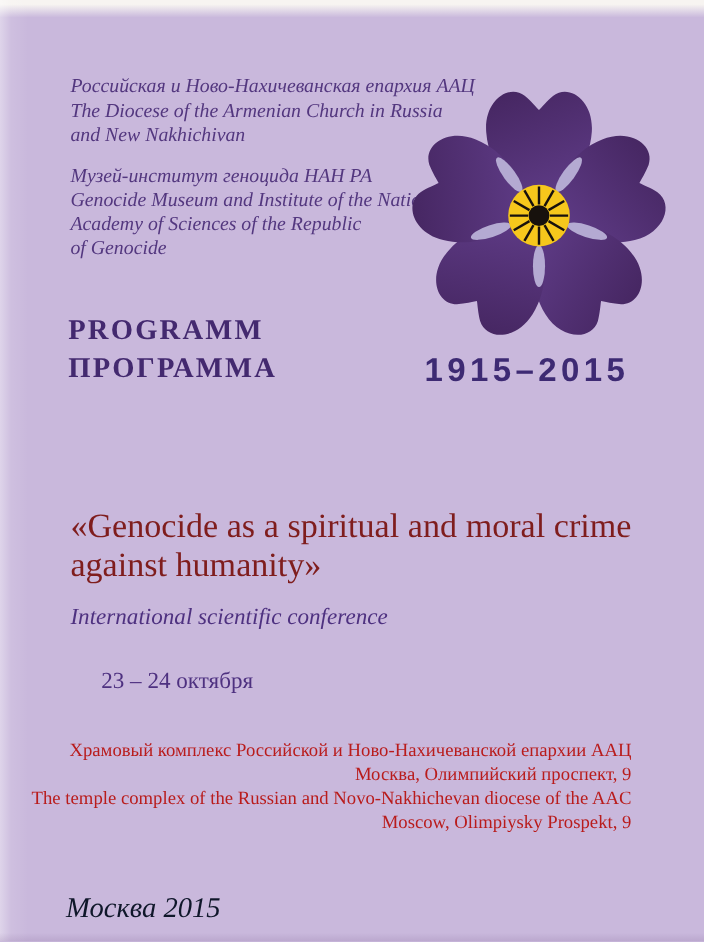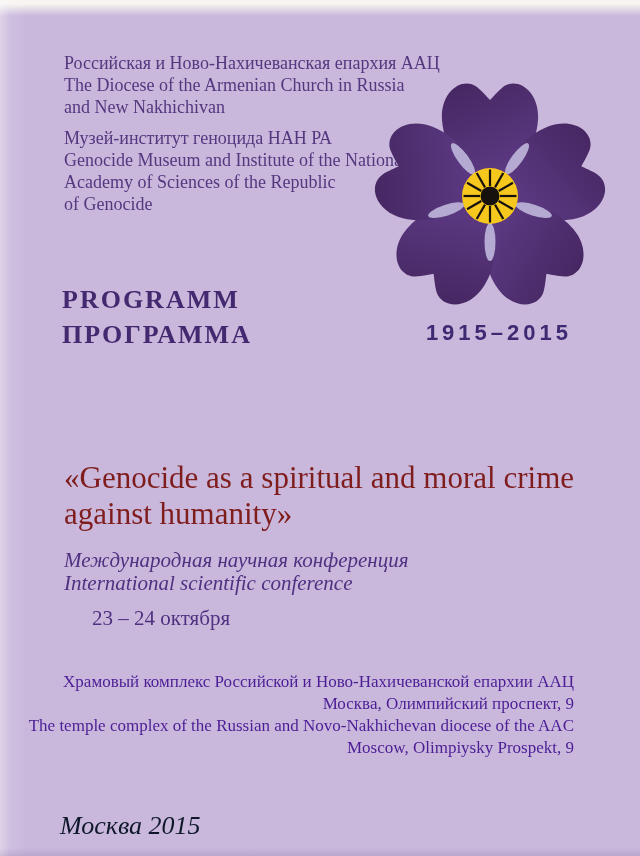--- a/index.html
+++ b/index.html
@@ -12,45 +12,45 @@
   .page{position:absolute;inset:0;}
   
   .edge-top{position:absolute;left:0;top:0;width:100%;height:16px;
     background:linear-gradient(180deg,#f7f4f1 0,#f7f4f1 4px,rgba(247,244,241,0) 16px);}
   .edge-left{position:absolute;left:0;top:0;width:26px;height:100%;
     background:linear-gradient(90deg,rgba(255,255,255,.40) 0,rgba(255,255,255,.10) 10px,rgba(255,255,255,0) 26px);}
   .edge-bottom{position:absolute;left:0;bottom:0;width:100%;height:8px;
     background:linear-gradient(0deg,rgba(120,90,140,.18),rgba(120,90,140,0));}
 
   .org-block{position:absolute;left:64px;top:52px;font-size:18px;line-height:22px;color:#53377f;}
-  .org-block .para{margin:0 0 9px 0;}
+  .org-block .para{margin:15px 0 9px 0;font-style:italic;}
   .org-block div{white-space:nowrap;}
 
   .flower{position:absolute;left:365px;top:71px;width:250px;height:250px;}
 
   .program-block{position:absolute;left:62px;top:282px;
     font-size:26px;line-height:35px;font-weight:bold;letter-spacing:2px;color:var(--heading,#43296f);}
 
   .years{position:absolute;right:68px;top:320px;
     font-family:"Liberation Sans","DejaVu Sans",sans-serif;
-    font-weight:bold;font-size:22px;letter-spacing:4px;color:var(--years,#3d2a73);margin-left:28px;}
+    font-weight:bold;font-size:30px;letter-spacing:4px;color:var(--years,#3d2a73);margin-left:28px;}
 
   .title-ru{position:absolute;left:64px;top:381px;width:510px;
     font-size:31px;line-height:36px;color:#4b2d7c;}
   .title-en{position:absolute;left:64px;top:460px;width:510px;
     font-size:31px;line-height:36px;color:#7f1d1d;}
   .jline{text-align:justify;text-align-last:justify;}
 
   .conf-block{position:absolute;left:64px;top:549px;
     font-size:21px;line-height:23px;font-style:italic;color:#4e3180;}
 
   .dates{position:absolute;left:64px;top:606px;font-size:21px;color:#4e3180;margin-left:28px;}
 
   .venue-block{position:absolute;right:66px;top:671px;text-align:right;
-    font-size:17px;line-height:22px;color:#4c1d95;}
+    font-size:17px;line-height:22px;color:#b91c1c;}
 
   .imprint{position:absolute;left:60px;top:811px;font-size:26px;color:#0f172a;font-style:italic;}
 
   .stop-dark{stop-color:var(--petal-dark,#42235c);}
   .stop-mid{stop-color:var(--petal-mid,#5d3a84);}
   .stop-light{stop-color:var(--petal-light,#8159a6);}
   .sepal{fill:var(--sepal,#b4aad2);}
   .center-yellow{fill:var(--center-yellow,#f6c71c);}
   .center-black{fill:var(--center-black,#17110d);}
   .spokes{stroke:var(--center-black,#2b2013);stroke-width:2.2;}
@@ -125,21 +125,20 @@
 
   <div class="years">1915–2015</div>
 
 
   <div class="title-en">
     <div class="jline">«Genocide as a spiritual and moral crime</div>
     <div>against humanity»</div>
   </div>
 
   <div class="conf-block">
-    <div>Международная научная конференция</div>
     <div>International scientific conference</div>
   </div>
 
   <div class="dates">23 – 24 октября</div>
 
   <div class="venue-block">
     <div>Храмовый комплекс Российской и Ново-Нахичеванской епархии ААЦ</div>
     <div>Москва, Олимпийский проспект, 9</div>
     <div>The temple complex of the Russian and Novo-Nakhichevan diocese of the AAC</div>
     <div>Moscow, Olimpiysky Prospekt, 9</div>

